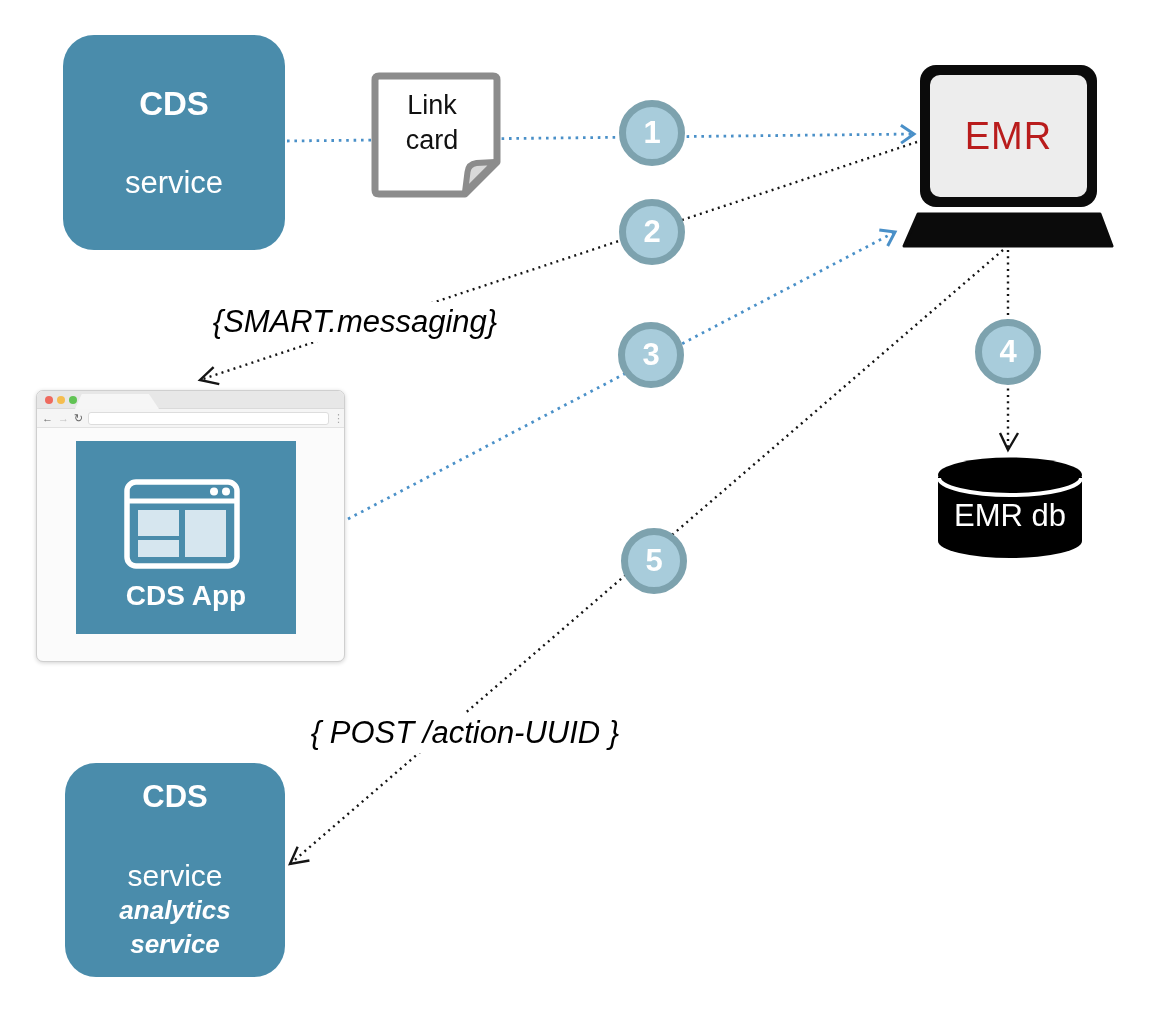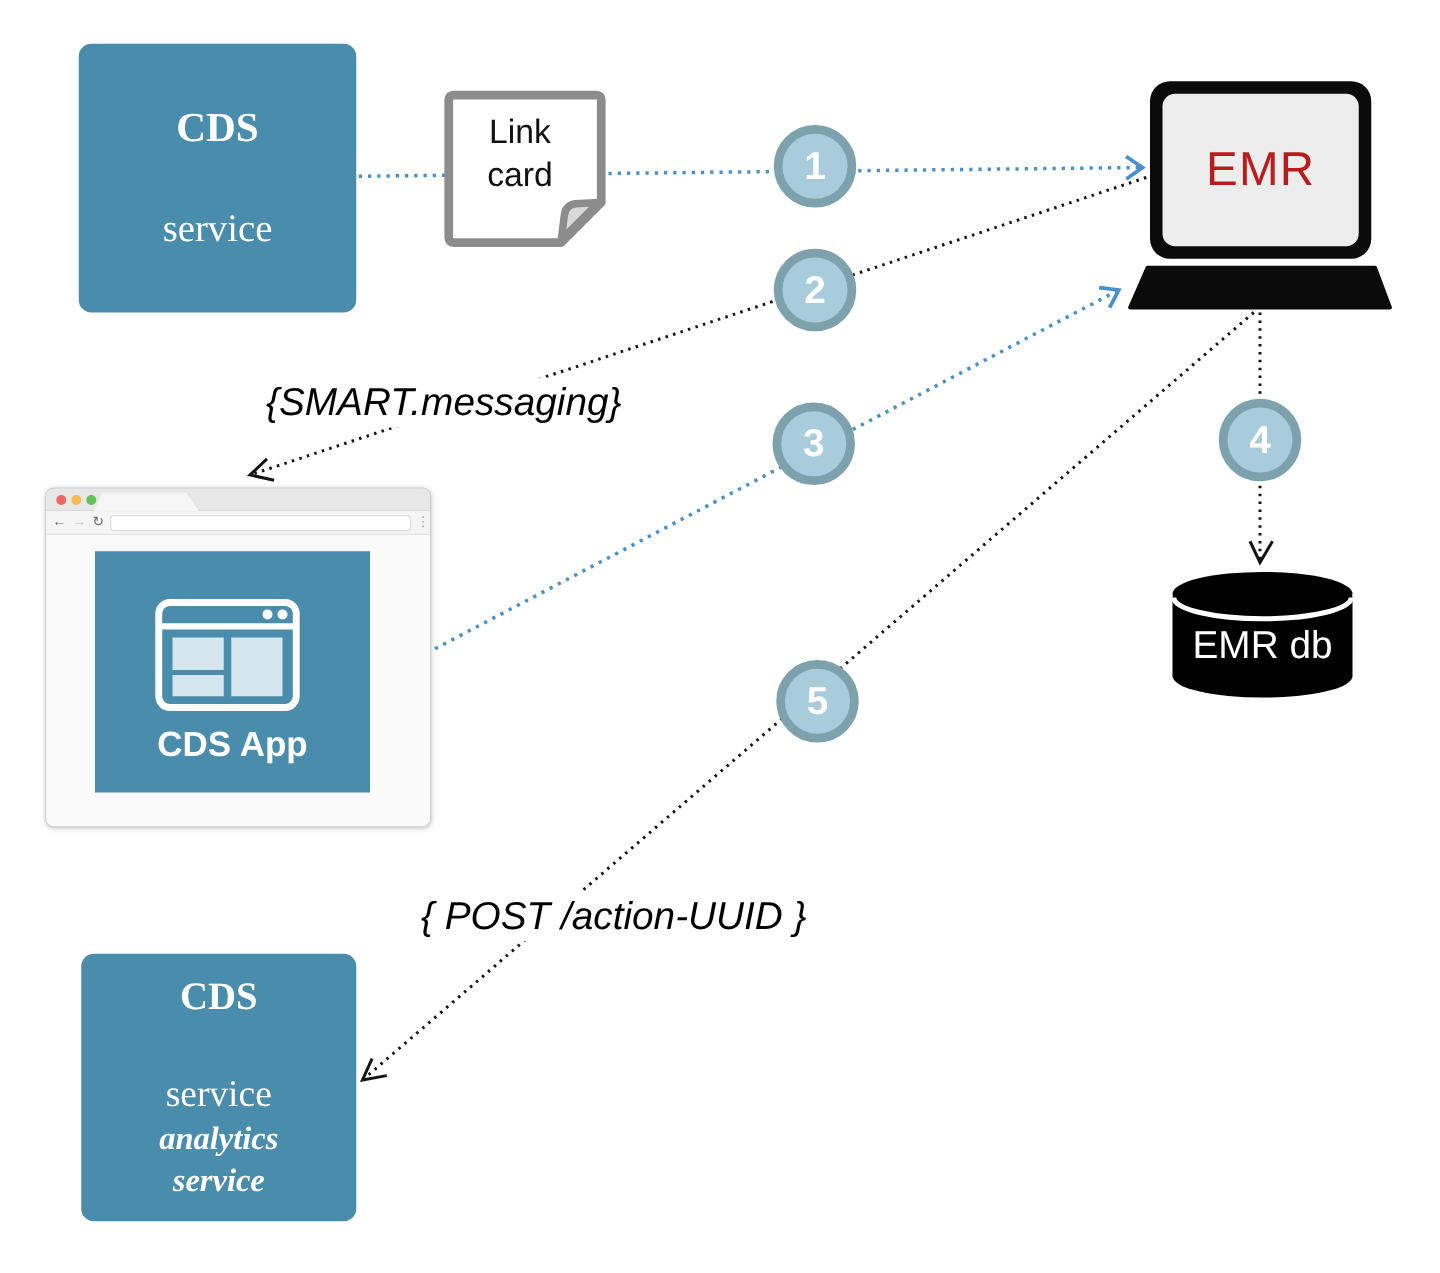--- a/index.html
+++ b/index.html
@@ -17,35 +17,35 @@
   .canvas{position:relative;width:1152px;height:1018px;background:#fff;overflow:hidden;}
 
   .lines-layer{position:absolute;left:0;top:0;width:1152px;height:1018px;z-index:1;}
   .dotted-black{stroke:var(--line-black);stroke-width:2.4;stroke-dasharray:2 4.3;fill:none;}
   .dotted-blue{stroke:var(--line-blue);stroke-width:2.8;stroke-dasharray:2.6 4.8;fill:none;}
   .arrowhead-black{stroke:var(--line-black);stroke-width:2.4;fill:none;}
   .arrowhead-blue{stroke:var(--line-blue);stroke-width:3;fill:none;}
 
   .node{position:absolute;z-index:2;}
 
-  .teal-box{background:var(--teal);border-radius:10px;color:#fff;display:flex;flex-direction:column;
-            align-items:center;justify-content:center;text-align:center;font-family:Liberation Serif, serif;}
+  .teal-box{background:var(--teal);border-radius:31px;color:#fff;display:flex;flex-direction:column;
+            align-items:center;justify-content:center;text-align:center;}
   .teal-box .t-bold{font-weight:bold;font-size:33px;line-height:1.25;}
   .teal-box .t-reg{font-weight:normal;font-size:31px;line-height:1.25;margin-top:40px;}
   .teal-box .t-ital{font-weight:bold;font-style:italic;font-size:26px;line-height:1.3;}
 
   .step-circle{position:absolute;z-index:3;width:66px;height:66px;border-radius:50%;
                background:var(--circle-fill);border:7px solid var(--circle-ring);
                color:#fff;font-weight:bold;font-size:31px;display:flex;align-items:center;justify-content:center;}
 
   .msg-label{position:absolute;z-index:3;transform:translate(-50%,-50%);background:#fff;
              font-style:italic;font-size:31px;color:#000000;white-space:nowrap;padding:2px 8px;}
 
   
-  .link-card{left:355px;top:72px;width:106px;height:126px;border-radius:13px;}
+  .link-card{left:371px;top:72px;width:106px;height:126px;border-radius:13px;}
   .link-card .card-text{position:absolute;left:0;top:16px;width:122px;text-align:center;
                         font-size:27px;color:#111;line-height:1.3;z-index:2;}
 
   
   .laptop-screen{left:920px;top:65px;width:177px;height:142px;background:var(--laptop-black);border-radius:16px;}
   .laptop-screen .screen-inner{position:absolute;left:10px;top:10px;right:10px;bottom:10px;
        background:var(--screen-gray);border-radius:10px;display:flex;align-items:center;justify-content:center;
        font-size:38px;color:#b91c1c;letter-spacing:1px;}
   .laptop-base{left:900px;top:210px;width:216px;height:40px;}
 
@@ -131,21 +131,21 @@
     <span>3</span>
   </div>
   <div class="step-circle" style="left:975px;top:319px;">
     <span>4</span>
   </div>
   <div class="step-circle" style="left:621px;top:528px;">
     <span>5</span>
   </div>
 
   <div class="msg-label" style="left:355px;top:322px;">{SMART.messaging}</div>
-  <div class="msg-label" style="left:491px;top:733px;">{ POST /action-UUID }</div>
+  <div class="msg-label" style="left:465px;top:733px;">{ POST /action-UUID }</div>
 
   <div class="node browser">
     <div class="browser-tabstrip">
       <div class="traffic t-red"></div>
       <div class="traffic t-yellow"></div>
       <div class="traffic t-green"></div>
       <div class="browser-tab"></div>
     </div>
     <div class="browser-toolbar">
       <span class="nav-glyph">←</span>

